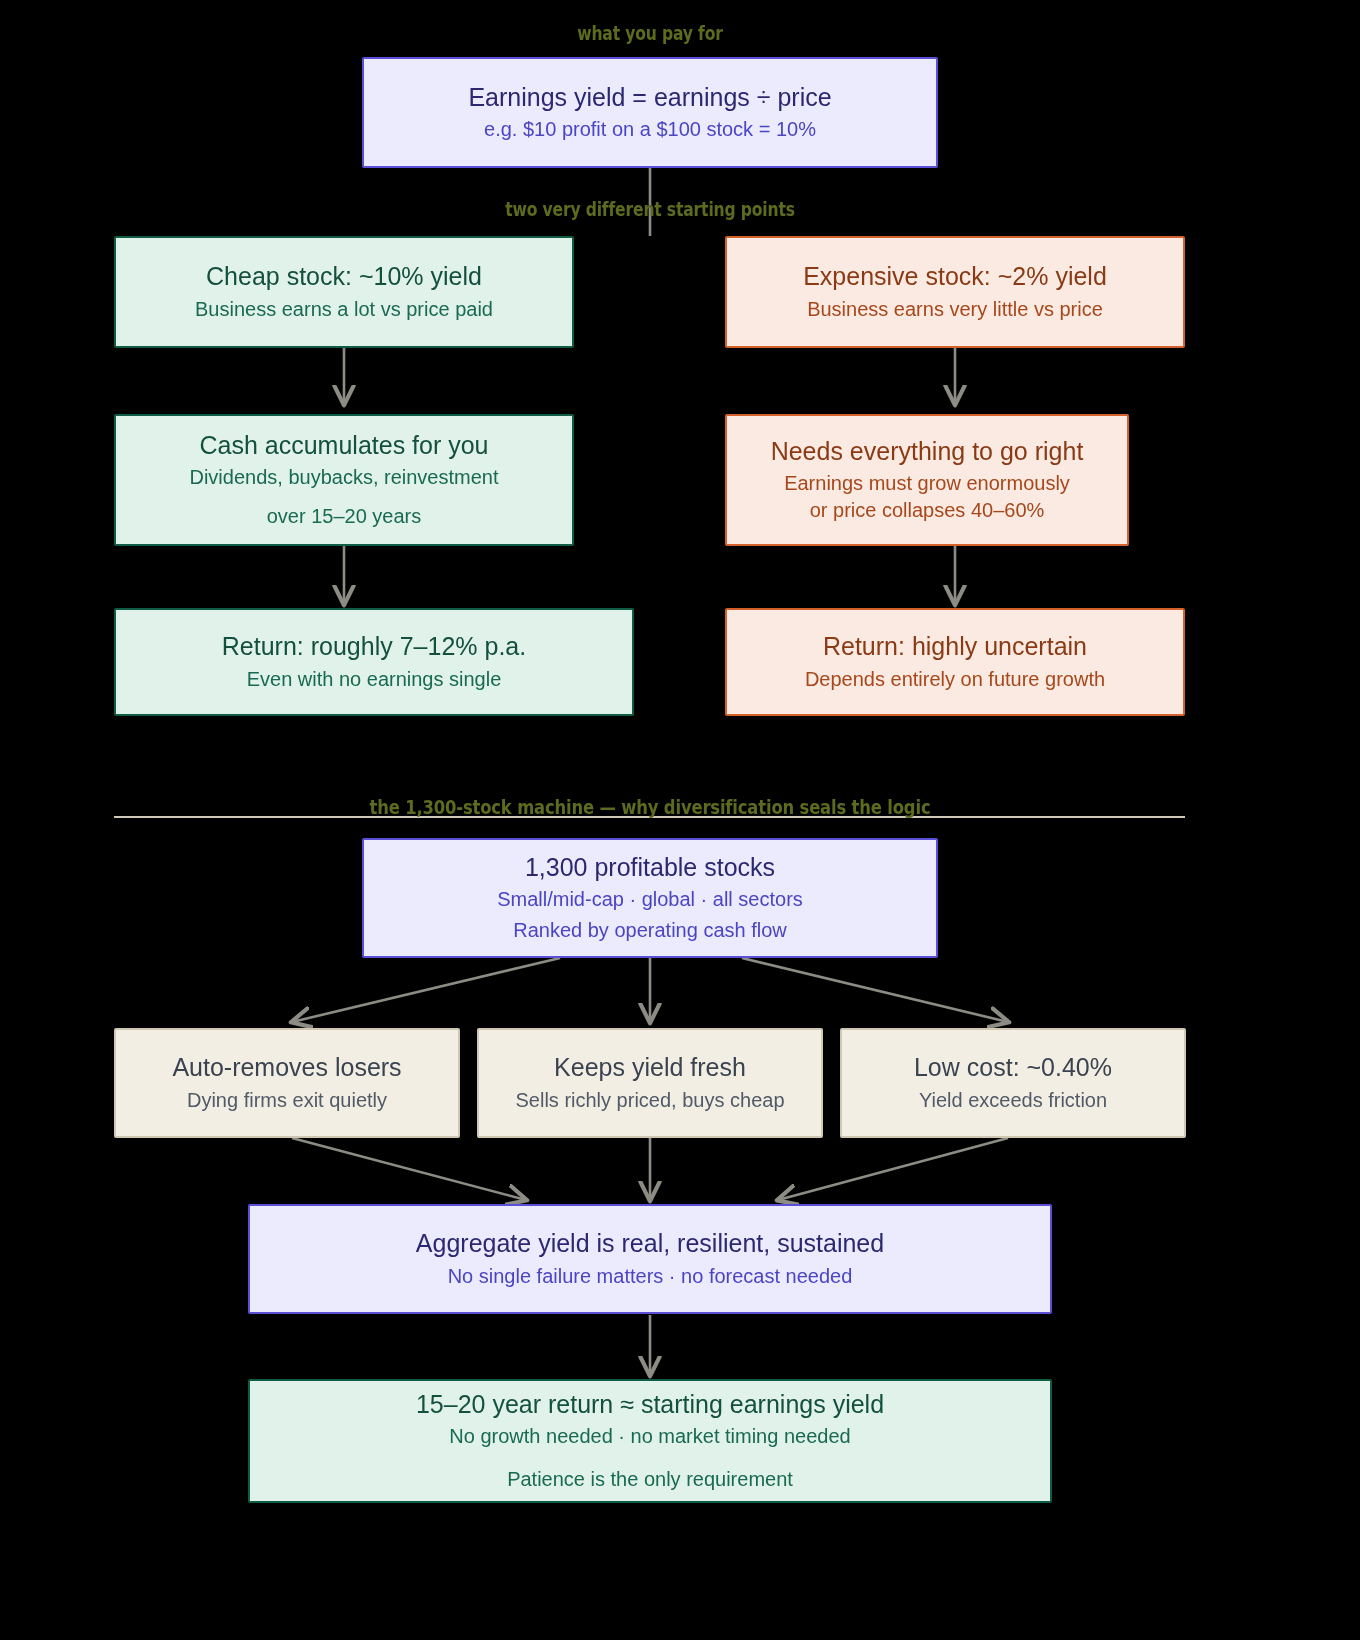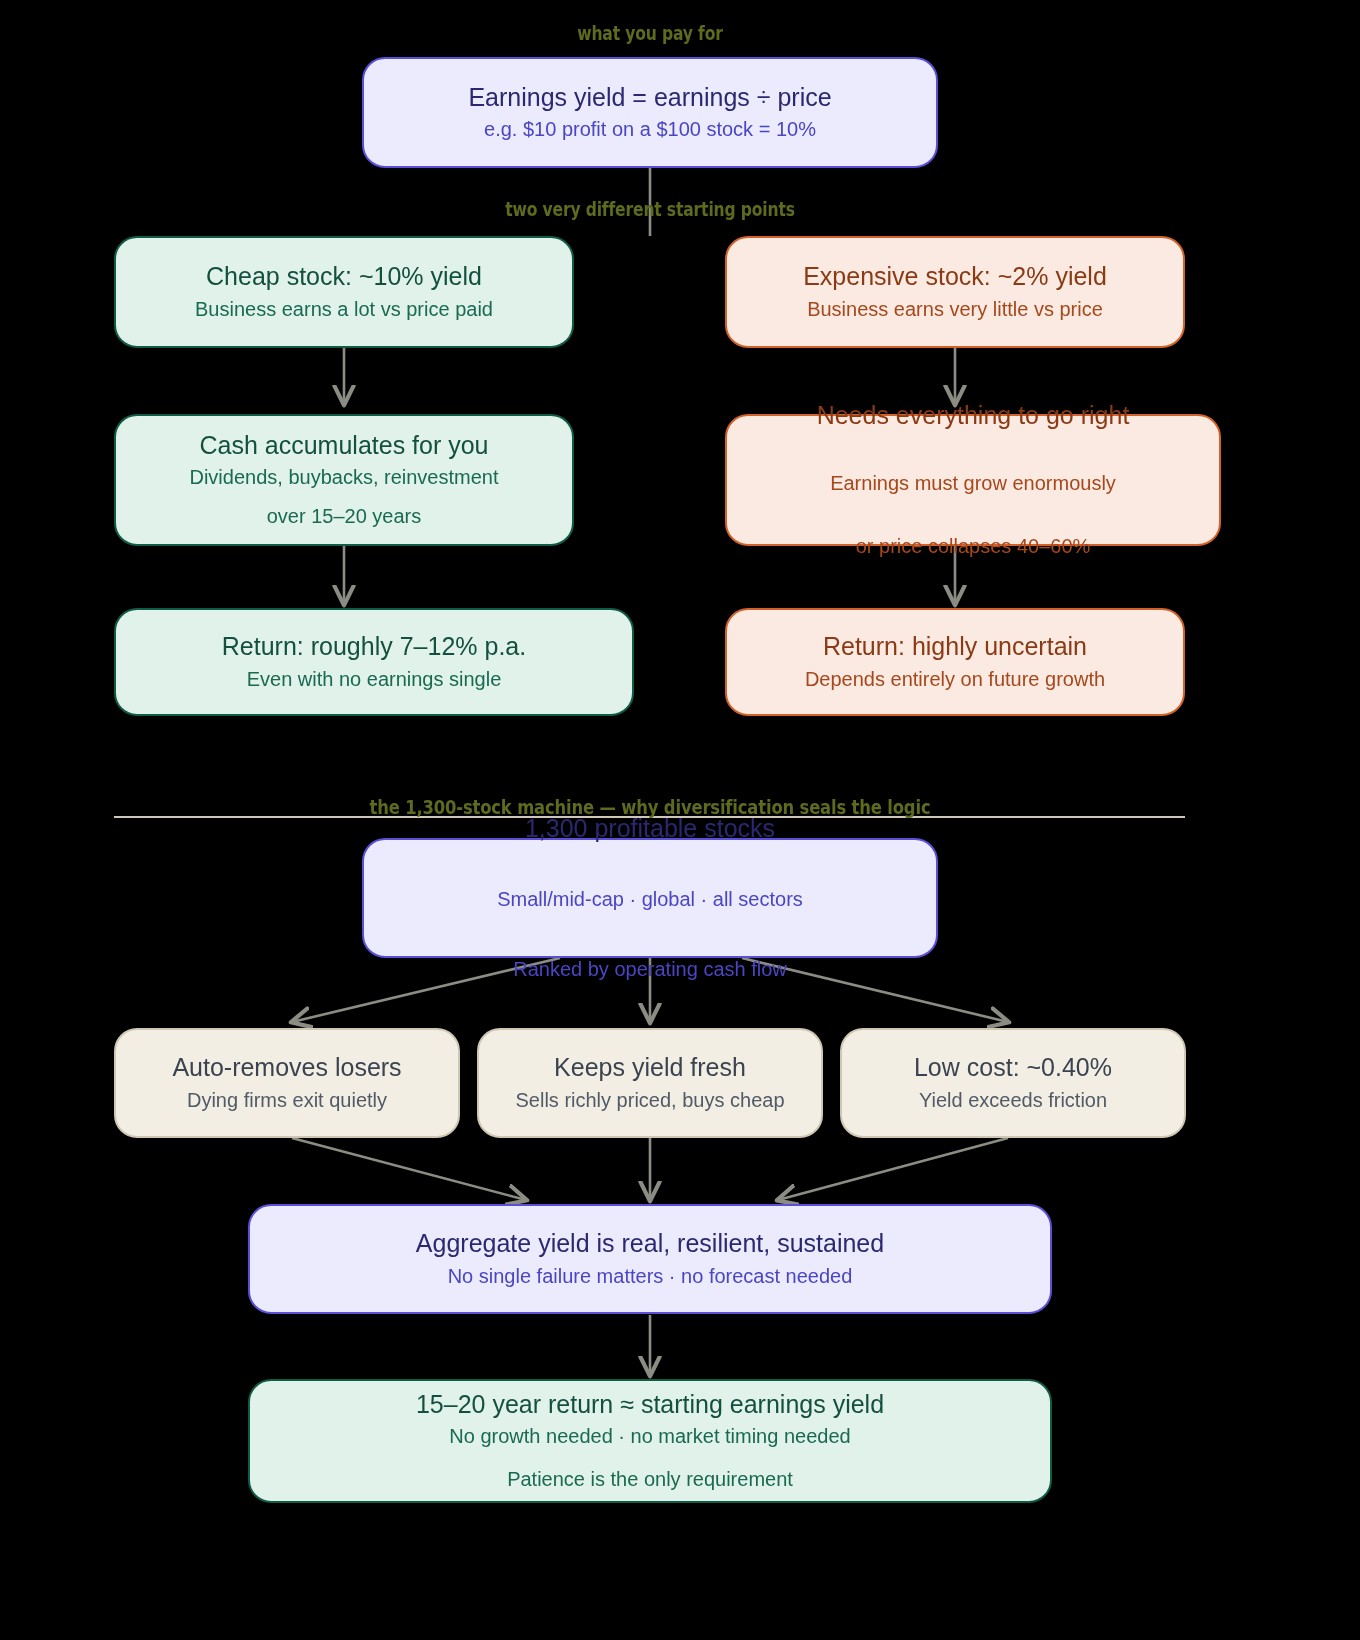--- a/index.html
+++ b/index.html
@@ -25,21 +25,21 @@
     left: 0;
     top: 0;
     width: 1360px;
     height: 1640px;
     pointer-events: none;
   }
 
   
   .node {
     position: absolute;
-    border-radius: 23px;
+    border-radius: 2px;
     border-width: 2px;
     border-style: solid;
     display: flex;
     flex-direction: column;
     align-items: center;
     justify-content: center;
     text-align: center;
     padding: 10px 16px;
   }
   .node .title {
@@ -170,41 +170,41 @@
     <div class="title">Expensive stock: ~2% yield</div>
     <div class="sub">Business earns very little vs price</div>
   </div>
 
   <div class="node theme-green" style="left:114px; top:414px; width:460px; height:132px;">
     <div class="title">Cash accumulates for you</div>
     <div class="sub">Dividends, buybacks, reinvestment</div>
     <div class="sub" style="margin-top:12px;">over 15–20 years</div>
   </div>
 
-  <div class="node theme-orange" style="left:725px; top:414px; width:496px; height:132px;gap:36px;">
+  <div class="node theme-orange" style="left:725px; top:414px; width:404px; height:132px;">
     <div class="title">Needs everything to go right</div>
     <div class="sub">Earnings must grow enormously</div>
     <div class="sub" style="margin-top:0;">or price collapses 40–60%</div>
   </div>
 
   <div class="node theme-green" style="left:114px; top:608px; width:520px; height:108px;">
     <div class="title">Return: roughly 7–12% p.a.</div>
     <div class="sub">Even with no earnings single</div>
   </div>
 
   <div class="node theme-orange" style="left:725px; top:608px; width:460px; height:108px;">
     <div class="title">Return: highly uncertain</div>
     <div class="sub">Depends entirely on future growth</div>
   </div>
 
   <div class="divider" style="left:114px; top:816px; width:1071px;"></div>
 
   <div class="section-label" style="left:250px; top:795px; width:800px;">the 1,300-stock machine — why diversification seals the logic</div>
 
-  <div class="node theme-purple" style="left:362px; top:838px; width:576px; height:120px;gap:39px;">
+  <div class="node theme-purple" style="left:362px; top:838px; width:576px; height:120px;">
     <div class="title">1,300 profitable stocks</div>
     <div class="sub">Small/mid-cap · global · all sectors</div>
     <div class="sub" style="margin-top:4px;">Ranked by operating cash flow</div>
   </div>
 
   <div class="node theme-beige" style="left:114px; top:1028px; width:346px; height:110px;">
     <div class="title">Auto-removes losers</div>
     <div class="sub">Dying firms exit quietly</div>
   </div>
 

